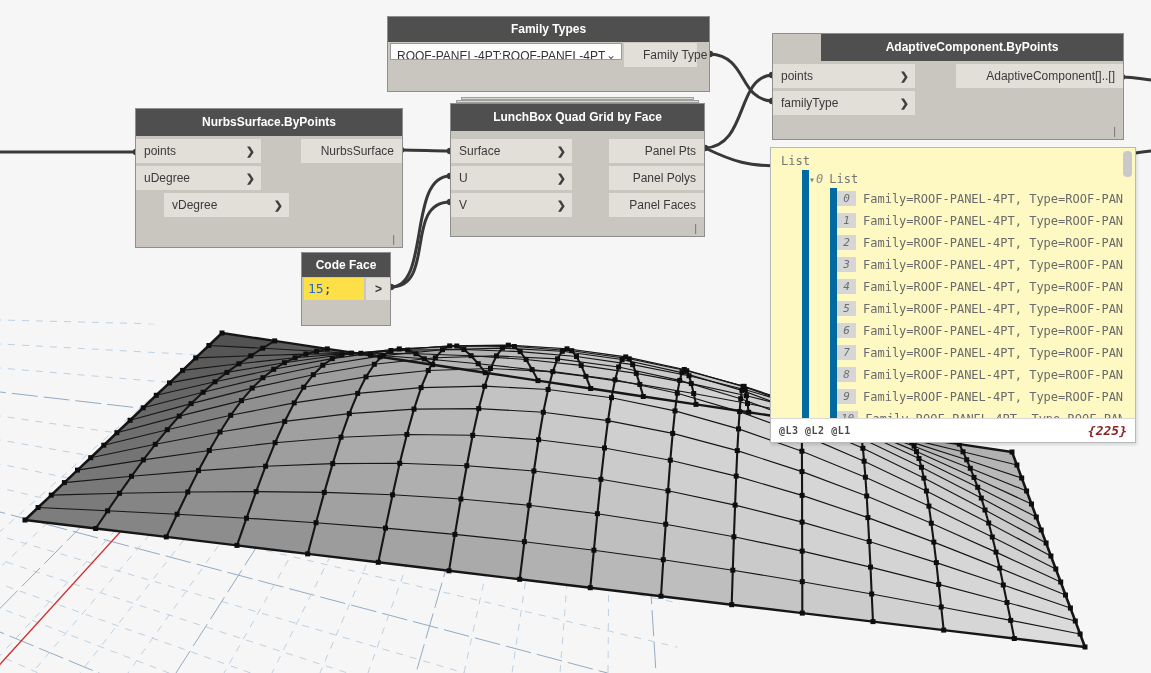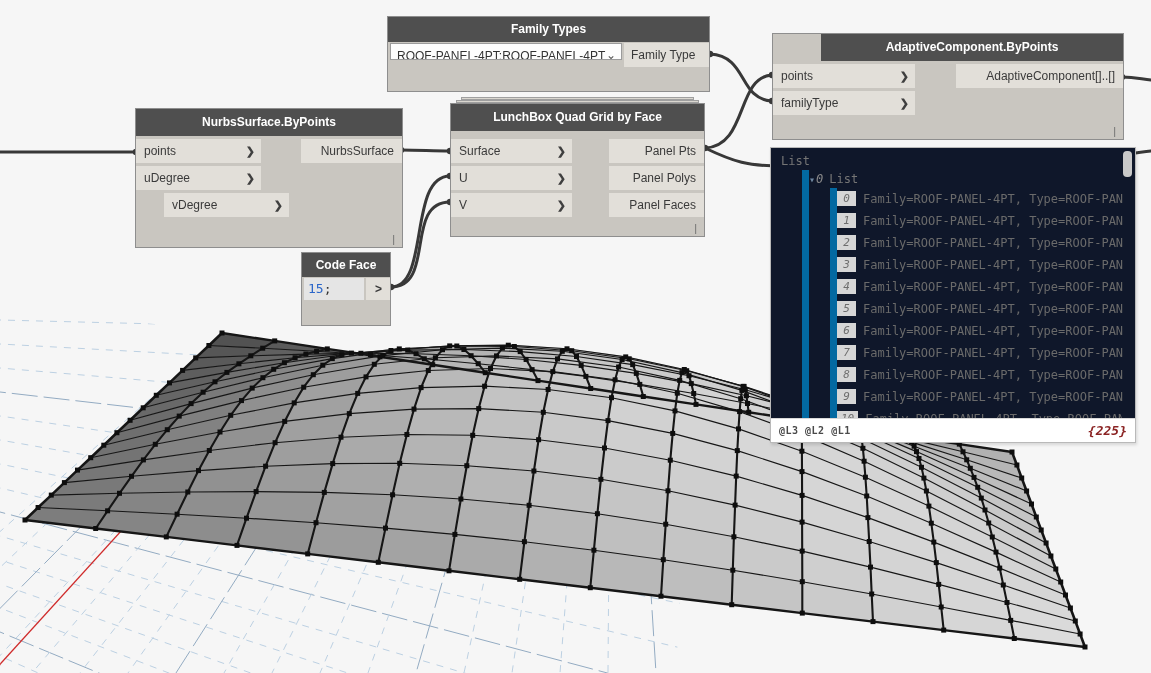--- a/index.html
+++ b/index.html
@@ -28,31 +28,31 @@
   .stack-bar { position:absolute; height:3px; background:#dad7d0; border:1px solid #9f9f9f; box-sizing:border-box; }
 
   .dropdown {
     position:absolute; height:17px; line-height:24px; background:#fdfdfd;
     border:1px solid #9b9b9b; box-sizing:border-box; font-size:12px; color:#333;
     padding:0 2px 0 6px; white-space:nowrap; overflow:hidden;
   }
   .dd-chev { position:absolute; right:5px; top:-1px; color:#555; font-size:12px; }
 
   .cb-input {
-    position:absolute; background:#e5e5e5; font-family:"DejaVu Sans Mono", monospace;
+    position:absolute; background:#fde047; font-family:"DejaVu Sans Mono", monospace;
     font-size:13px; line-height:22px; padding-left:4px; box-sizing:border-box;
   }
   .cb-num { color:#2b66c9; }
   .cb-sep { color:#333; }
   .cb-out { line-height:22px; text-align:center; padding:0; font-weight:bold; }
 
   
   .bubble {
     position:absolute; left:770px; top:147px; width:366px; height:296px;
-    background:#0f172a; border:1px solid #b9b9b9; box-sizing:border-box;
+    background:#fef9c3; border:1px solid #b9b9b9; box-sizing:border-box;
     box-shadow:1px 2px 3px rgba(0,0,0,0.13);
     font-family:"DejaVu Sans Mono", monospace;
   }
   .bubble-content { position:absolute; top:0; left:0; right:12px; bottom:24px; overflow:hidden; padding:5px 0 0 10px; }
   .broot { font-size:12px; color:#757575; height:17px; line-height:17px; }
   .lvl { border-left:7px solid #0369a1; margin-left:21px; padding-left:0; }
   .exp-row { height:18px; line-height:18px; font-size:12px; color:#757575; white-space:nowrap; }
   .exp-icon { color:#6f87a0; font-size:10px; margin-right:1px; }
   .exp-idx { font-style:italic; color:#8a8a8a; margin-right:6px; }
   .row { height:22px; line-height:22px; white-space:nowrap; overflow:hidden; font-size:12px; color:#6a6a6a; }
@@ -712,21 +712,21 @@
   </div>
   <div class="lacing">|</div>
 </div>
 
 <div class="node" style="left:387px;top:16px;width:323px;height:76px;">
   <div class="node-header" style="height:25px;line-height:25px;">Family Types</div>
   <div class="dropdown" style="left:2px;top:26px;width:232px;">
     <span>ROOF-PANEL-4PT:ROOF-PANEL-4PT</span>
     <span class="dd-chev">⌄</span>
   </div>
-  <div class="port" style="left:236px;top:26px;width:85px;padding-left:7px;">
+  <div class="port" style="left:236px;top:26px;width:73px;padding-left:19px;">
     <span>Family Type</span>
   </div>
 </div>
 
 <div class="node" style="left:772px;top:33px;width:352px;height:107px;padding-left:48px;">
   <div class="node-header">AdaptiveComponent.ByPoints</div>
   <div class="port in" style="left:0;top:30px;width:142px;">
     <span>points</span>
     <span class="chev">❯</span>
   </div>

